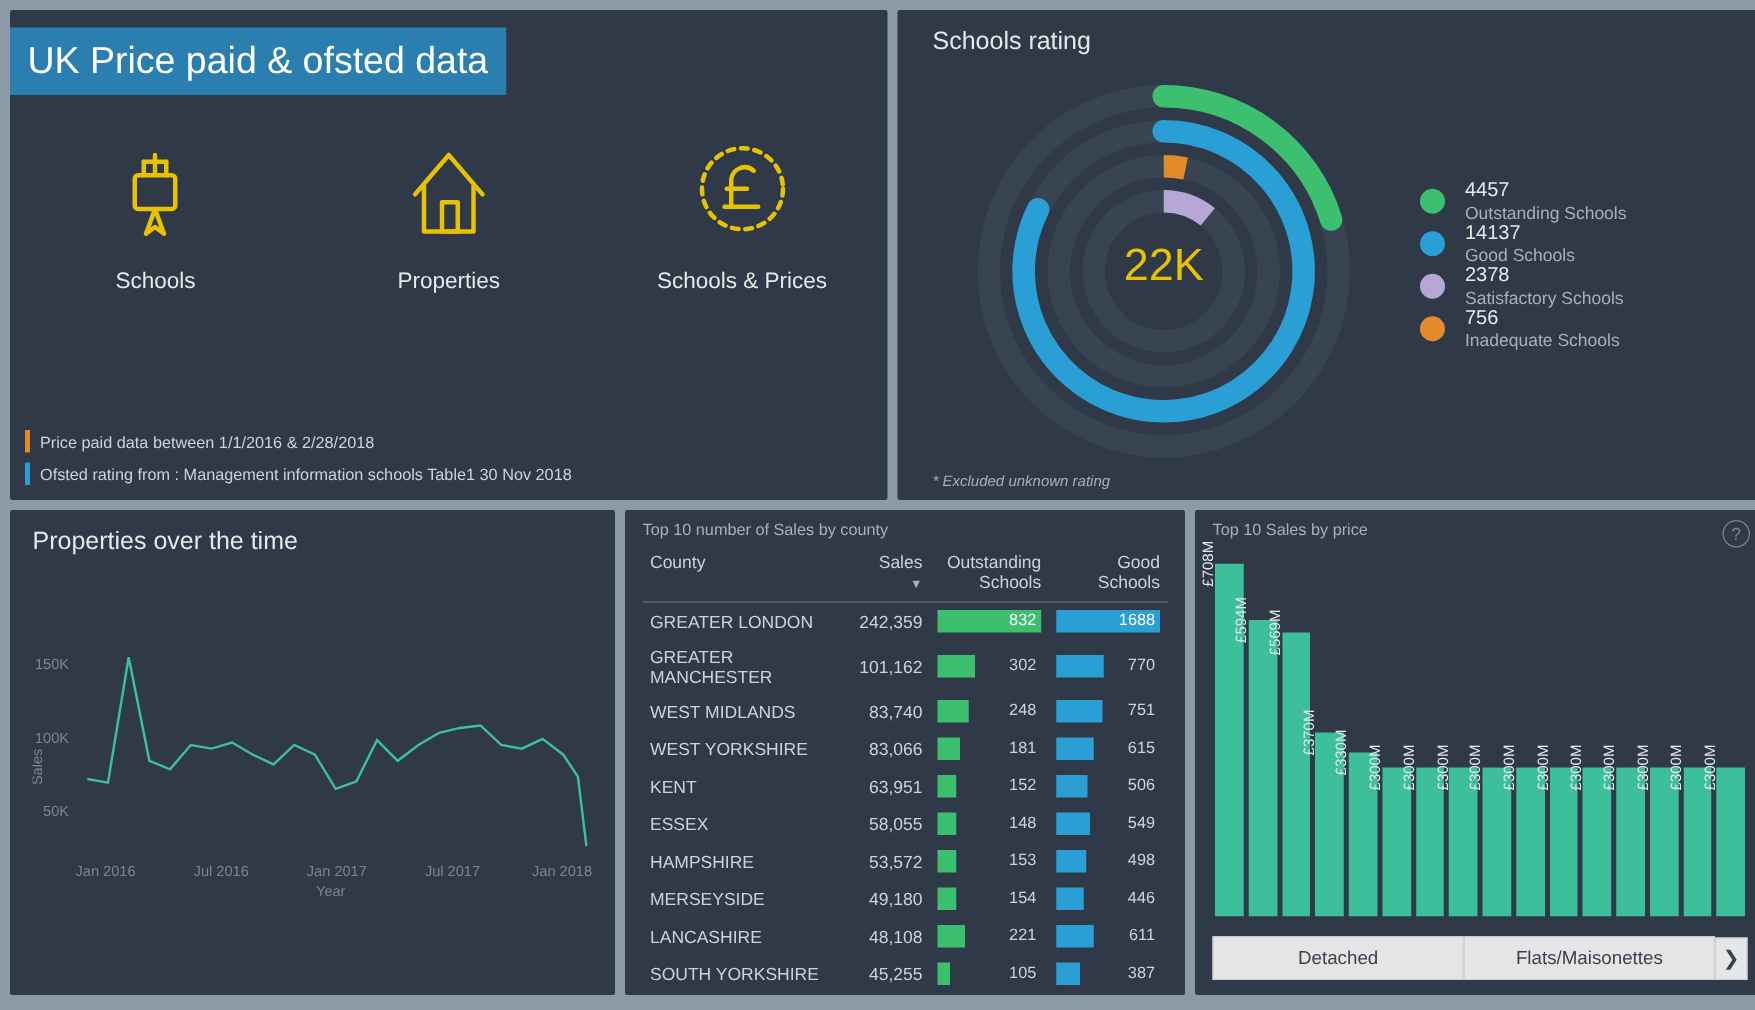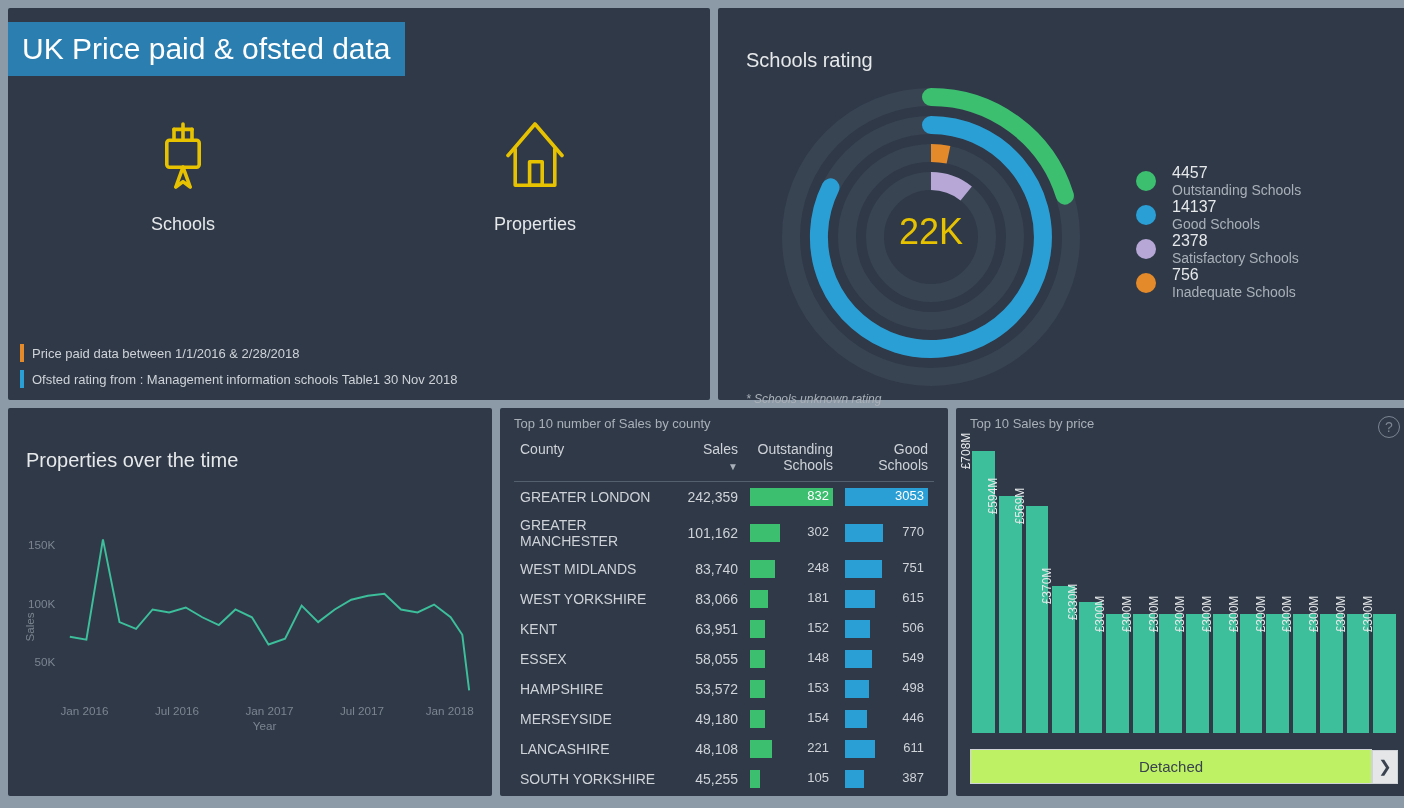--- a/index.html
+++ b/index.html
@@ -15,21 +15,21 @@
   
   .title-strip { background:#2b7eb0; color:#fff; font-size:30px; font-weight:300; padding:10px 14px; margin:14px 0 0 0; width:fit-content; }
   .nav-row { display:flex; gap:42px; padding:30px 20px 10px 20px; }
   .nav-item{ flex:1; text-align:center; color:#e6e8ea; font-size:18px; font-weight:300; cursor:pointer;}
   .nav-item svg{ display:block; margin:0 auto 18px; }
   .src-line{ display:flex; align-items:center; gap:8px; font-size:13px; color:#cfd3d8; margin:8px 0 0 12px;}
   .src-bar{ width:4px; height:18px; }
 
   
   .rating-wrap{ padding:14px 20px 8px 28px; height:100%; display:flex; flex-direction:column;}
-  .card-title{ font-size:20px; font-weight:300; color:#e6e8ea;margin-top:27px; }
+  .card-title{ font-size:20px; font-weight:300; color:#e6e8ea; }
   .rating-body{ flex:1; display:flex; align-items:center;}
   .donut-box{ width:370px; height:320px; position:relative;}
   .donut-center{ position:absolute; top:50%; left:50%; transform:translate(-50%,-50%); color:#e6c200; font-size:36px;}
   .legend{ flex:1; display:flex; flex-direction:column; padding-left:20px;justify-content:space-between;}
   .leg-row{ display:flex; align-items:center; gap:16px;}
   .dot{ width:20px; height:20px; border-radius:50%;}
   .leg-num{ font-size:16px; color:#e6e8ea;}
   .leg-lab{ font-size:14px; color:#a9b0b8;}
   .footnote{ font-style:italic; font-size:12px; color:#a9b0b8;}
 
@@ -54,21 +54,21 @@
   .bar-val{ position:absolute; right:4px; top:1px; font-size:13px; color:#cfd3d8;}
   .sort-arrow{ font-size:10px; color:#a9b0b8;}
 
   
   .bars-wrap{ padding:8px 14px 12px; height:100%; display:flex; flex-direction:column;}
   .help-ic{ position:absolute; right:12px; top:8px; width:22px; height:22px; border:1.5px solid #7c8591; border-radius:50%; color:#7c8591; font-size:14px; display:flex; align-items:center; justify-content:center;}
   .bars-area{ flex:1; display:flex; align-items:flex-end; gap:4px; padding:14px 2px 6px 2px;}
   .vbar{ flex:1; background:#3cbf9a; position:relative;}
   .vbar-lab{ position:absolute; bottom:100%; left:50%; transform:translateX(-50%) rotate(-90deg) translateY(-10px); transform-origin:bottom; font-size:12px; color:#e6e8ea; white-space:nowrap;}
   .slicer{ display:flex; align-items:center; gap:0; margin-top:10px;}
-  .slicer-btn{ flex:1; background:#bef264; color:#3a4250; font-size:15px; padding:8px 0; text-align:center; border:1px solid #cfd3d8;}
+  .slicer-btn{ flex:1; background:#e5e5e5; color:#3a4250; font-size:15px; padding:8px 0; text-align:center; border:1px solid #cfd3d8;}
   .slicer-next{ width:26px; height:34px; background:#e4e6e8; border:1px solid #cfd3d8; display:flex; align-items:center; justify-content:center; color:#3a4250;}
 </style>
 </head>
 <body>
 
 <div class="grid">
 
   <div class="card c-header">
     <div class="title-strip">UK Price paid &amp; ofsted data</div>
     <div class="nav-row">
@@ -86,20 +86,29 @@
       <div class="nav-item">
         <svg width="90" height="90" viewBox="0 0 100 100">
           <g fill="none" stroke="#e6c200" stroke-width="4" stroke-linecap="round" stroke-linejoin="round">
             <path d="M20 55 L50 20 L80 55"></path>
             <path d="M28 48 V88 H72 V48"></path>
             <rect x="44" y="62" width="14" height="26"></rect>
           </g>
         </svg>
         <div>Properties</div>
       </div>
+      <div class="nav-item">
+        <svg width="90" height="90" viewBox="0 0 100 100">
+          <g fill="none" stroke="#e6c200" stroke-width="4" stroke-linecap="round">
+            <circle cx="50" cy="50" r="36" stroke-dasharray="6 6"></circle>
+            <path d="M60 34 a12 12 0 0 0 -20 8 v24 M34 66 h30 M36 50 h18"></path>
+          </g>
+        </svg>
+        <div>Schools &amp; Prices</div>
+      </div>
     </div>
     <div style="position:absolute; bottom:12px; left:0;">
       <div class="src-line">
         <div class="src-bar" style="background:#e48a2a"></div>
         <span>Price paid data between 1/1/2016 &amp; 2/28/2018</span>
       </div>
       <div class="src-line">
         <div class="src-bar" style="background:#2a9fd6"></div>
         <span>Ofsted rating from : Management information schools Table1 30 Nov 2018</span>
       </div>
@@ -153,21 +162,21 @@
           </div>
           <div class="leg-row">
             <div class="dot" style="background:#e48a2a"></div>
             <div>
                 <div class="leg-num">756</div>
                  <div class="leg-lab">Inadequate Schools</div>
               </div>
           </div>
         </div>
       </div>
-      <div class="footnote">* Schools unknown rating</div>
+      <div class="footnote">* Excluded unknown rating</div>
     </div>
   </div>
 
   <div class="card c-line">
     <div class="line-wrap">
       <div class="card-title">Properties over the time</div>
       <svg class="line-svg" viewBox="0 0 460 220">
         <text x="8" y="110" class="axis-lab" transform="rotate(-90 8 110)" text-anchor="middle">Sales</text>
         <text x="30" y="30" class="tick-lab" text-anchor="end">150K</text>
         <text x="30" y="90" class="tick-lab" text-anchor="end">100K</text>
@@ -201,21 +210,21 @@
               <td class="num">242,359</td>
               <td style="width: 95px;">
                 <div class="bar-cell">
                   <div class="bar-fill" style="background: rgb(60, 191, 111); width: 100%;"></div>
                   <div class="bar-val" style="color: rgb(255, 255, 255);">832</div>
                 </div>
               </td>
               <td style="width: 95px;">
                 <div class="bar-cell">
                   <div class="bar-fill" style="background: rgb(42, 159, 214); width: 100%;"></div>
-                  <div class="bar-val" style="color: rgb(255, 255, 255);">3053</div>
+                  <div class="bar-val" style="color: rgb(255, 255, 255);">1688</div>
                 </div>
               </td>
             </tr>
             <tr>
               <td>GREATER MANCHESTER</td>
               <td class="num">101,162</td>
               <td style="width: 95px;">
                 <div class="bar-cell">
                   <div class="bar-fill" style="background: rgb(60, 191, 111); width: 36.2981%;"></div>
                   <div class="bar-val">302</div>
@@ -410,18 +419,19 @@
           </div>
           <div class="vbar" style="height: 42.3729%;">
             <div class="vbar-lab">£300M</div>
           </div>
           <div class="vbar" style="height: 42.3729%;">
             <div class="vbar-lab">£300M</div>
           </div>
         </div>
       <div class="slicer">
         <div class="slicer-btn">Detached</div>
+        <div class="slicer-btn">Flats/Maisonettes</div>
         <div class="slicer-next">❯</div>
       </div>
     </div>
   </div>
 
 </div>
 
 </body></html>

